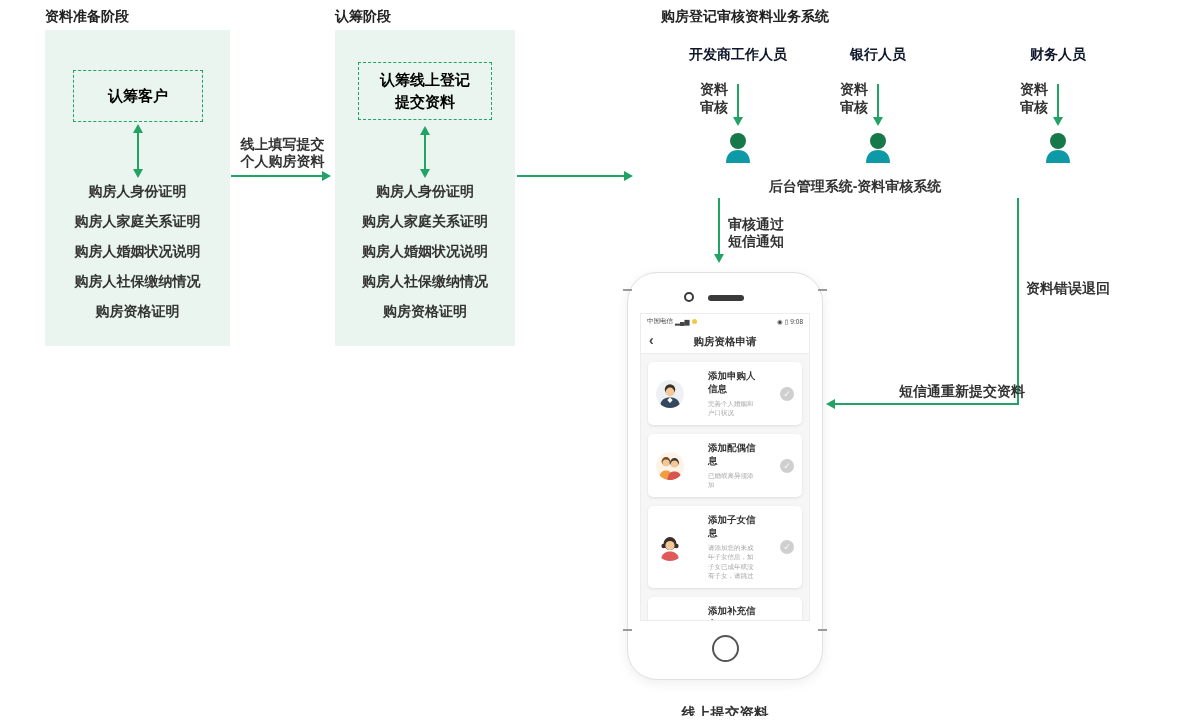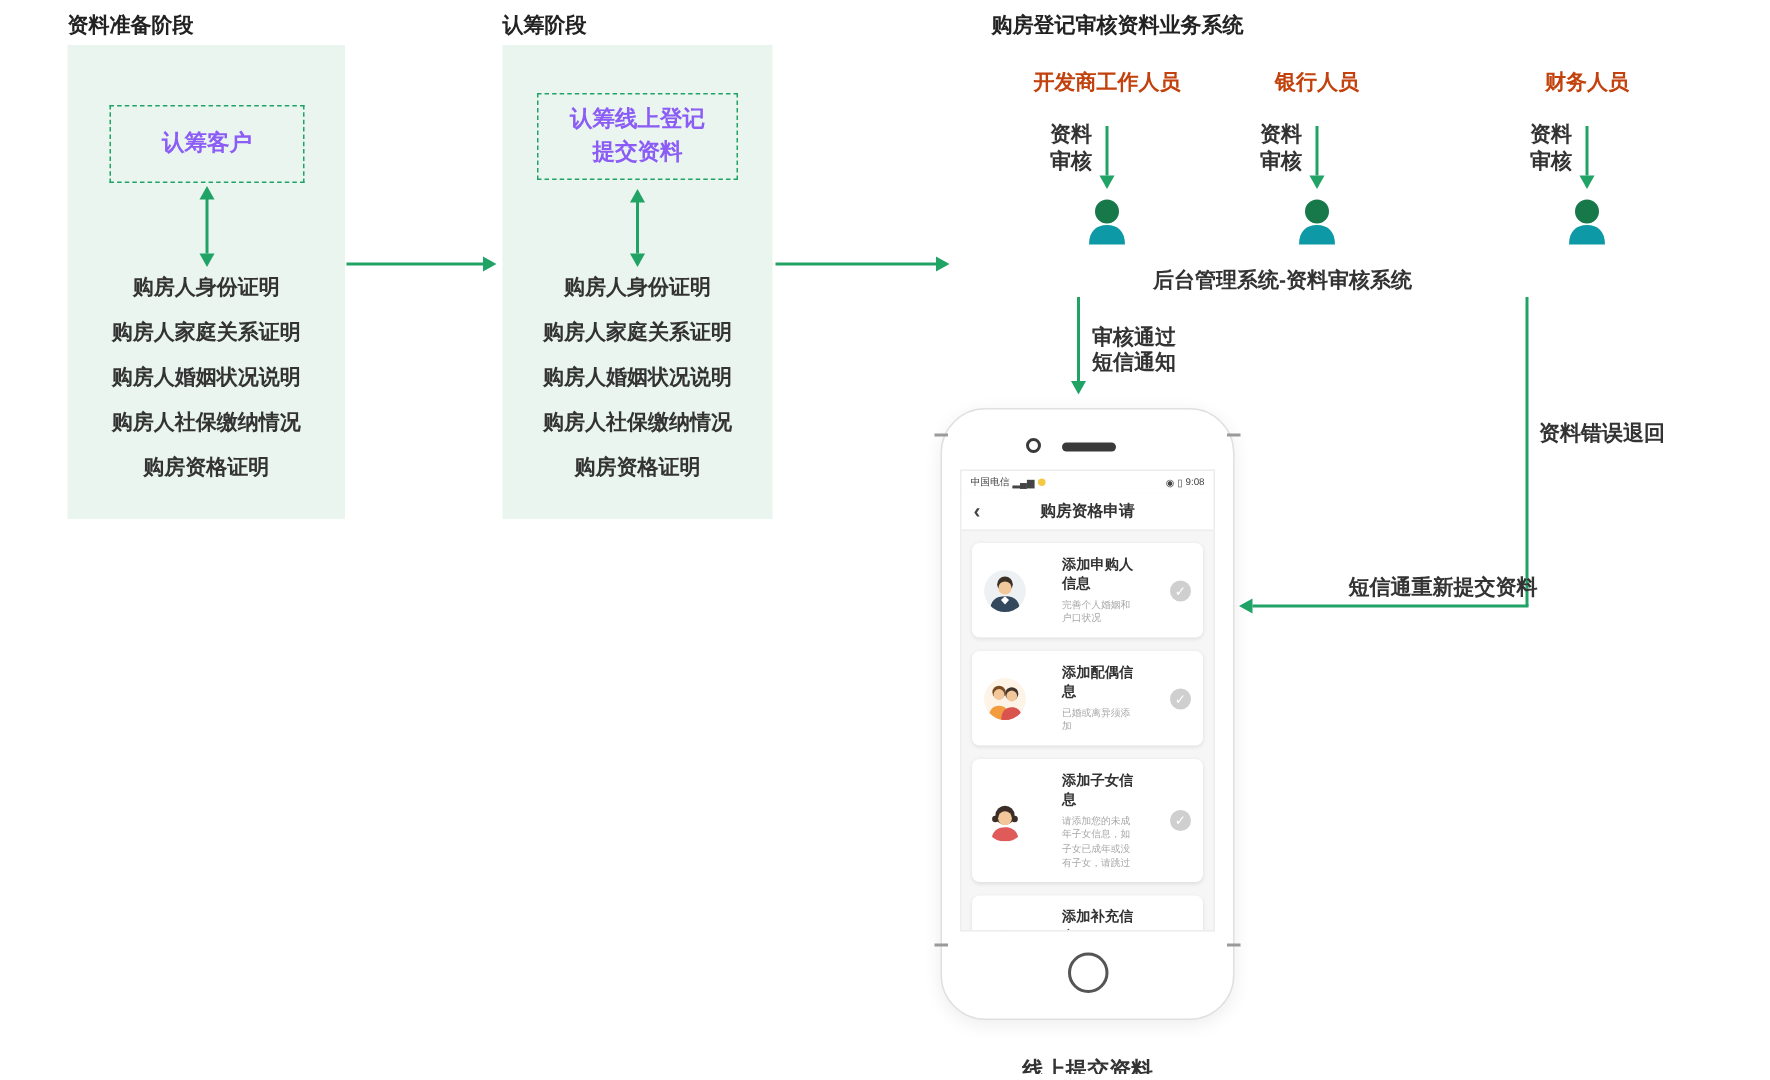--- a/index.html
+++ b/index.html
@@ -1,33 +1,33 @@
 <!DOCTYPE html>
 <html><head>
 <meta charset="utf-8">
 <style>
   * { margin:0; padding:0; box-sizing:border-box; }
   body { background:#fff; font-family:"Liberation Sans","DejaVu Sans",sans-serif; }
   #canvas { position:relative; width:1180px; height:716px; background:#fff; overflow:hidden; }
   .sec-label { position:absolute; font-size:14px; font-weight:600; color:#222; }
   .panel { position:absolute; background:#e9f5ee; }
-  .dashed-box { position:absolute; border:1.5px dashed #21a366; color:#8b5cf6; font-size:15px; font-weight:700;
+  .dashed-box { position:absolute; border:1.5px dashed #21a366; color:#000000; font-size:15px; font-weight:700;
                 display:flex; flex-direction:column; align-items:center; justify-content:center; line-height:1.45; text-align:center; }
   .doc-list { position:absolute; }
   .doc-item { height:30px; display:flex; align-items:center; justify-content:center; font-size:14px; font-weight:600; color:#333; }
   .hline { position:absolute; height:2px; background:#21a366; }
   .vline { position:absolute; width:2px; background:#21a366; }
   .tri { position:absolute; width:0; height:0; }
   .tri-right { border-top:5px solid transparent; border-bottom:5px solid transparent; border-left:9px solid #21a366; }
   .tri-left  { border-top:5px solid transparent; border-bottom:5px solid transparent; border-right:9px solid #21a366; }
   .tri-down  { border-left:5px solid transparent; border-right:5px solid transparent; border-top:9px solid #21a366; }
   .tri-up    { border-left:5px solid transparent; border-right:5px solid transparent; border-bottom:9px solid #21a366; }
   .flow-label { position:absolute; font-size:14px; font-weight:700; color:#333; line-height:17px; }
   .role-col { position:absolute; width:140px; height:130px; }
-  .role-name { position:absolute; top:0; left:0; width:100%; text-align:center; font-size:14px; font-weight:700; color:#c2410c; }
+  .role-name { position:absolute; top:0; left:0; width:100%; text-align:center; font-size:14px; font-weight:700; color:#0f172a; }
   .role-task { position:absolute; top:34px; right:80px; text-align:center; font-size:14px; font-weight:700; color:#333; line-height:18px; }
   .role-varrow { position:absolute; left:64px; top:38px; width:12px; height:42px; }
   .role-varrow .vline { left:5px; top:0; height:33px; }
   .role-varrow .tri-down { left:1px; top:33px; }
   .role-icon { position:absolute; left:56px; top:86px; width:28px; height:32px; }
   .backend-label { position:absolute; left:700px; top:178px; width:310px; text-align:center; font-size:14px; font-weight:600; color:#333; }
   
   .phone { position:absolute; left:627px; top:272px; width:196px; height:408px; background:#fff;
            border:1.5px solid #e0e0e0; border-radius:30px; box-shadow:0 3px 12px rgba(0,0,0,.07); }
   .antenna { position:absolute; width:9px; height:2px; background:#9a9a9a; }
@@ -70,20 +70,24 @@
     <div class="tri tri-down" style="left:133px; top:169px;"></div>
   </div>
   <div class="doc-list" style="left:45px; top:177px; width:185px;">
     <div class="doc-item">购房人身份证明</div>
     <div class="doc-item">购房人家庭关系证明</div>
     <div class="doc-item">购房人婚姻状况说明</div>
     <div class="doc-item">购房人社保缴纳情况</div>
     <div class="doc-item">购房资格证明</div>
   </div>
 
+  <div class="flow-label" style="left:230px; top:136px; width:105px; text-align:center;">
+    <div>线上填写提交</div>
+    <div>个人购房资料</div>
+  </div>
   <div>
     <div class="hline" style="left:231px; top:175px; width:92px;"></div>
     <div class="tri tri-right" style="left:322px; top:171px;"></div>
   </div>
 
   <div class="panel" style="left:335px; top:30px; width:180px; height:316px;"></div>
   <div class="dashed-box" style="left:358px; top:62px; width:134px; height:58px;">
     <span>认筹线上登记</span>
     <span>提交资料</span>
   </div>

